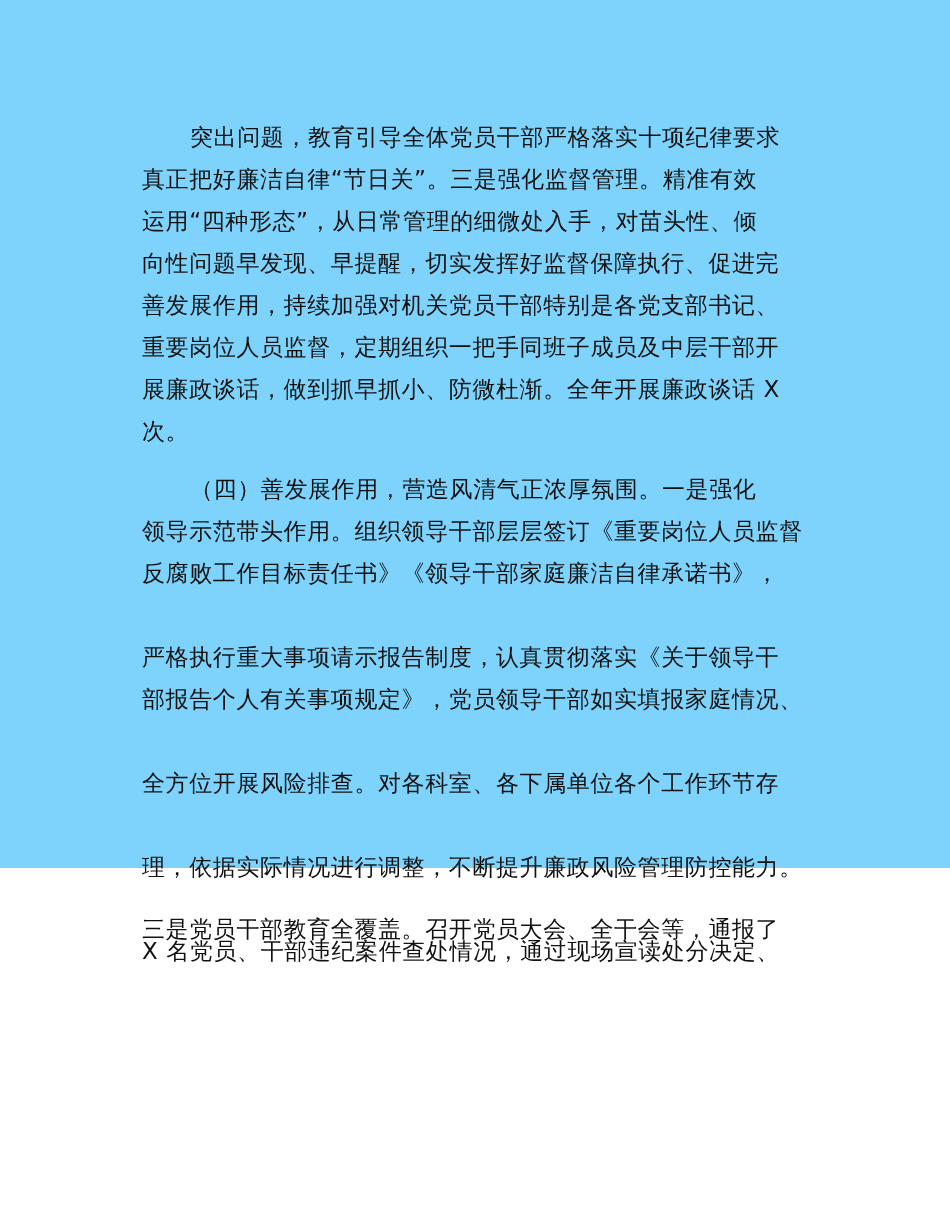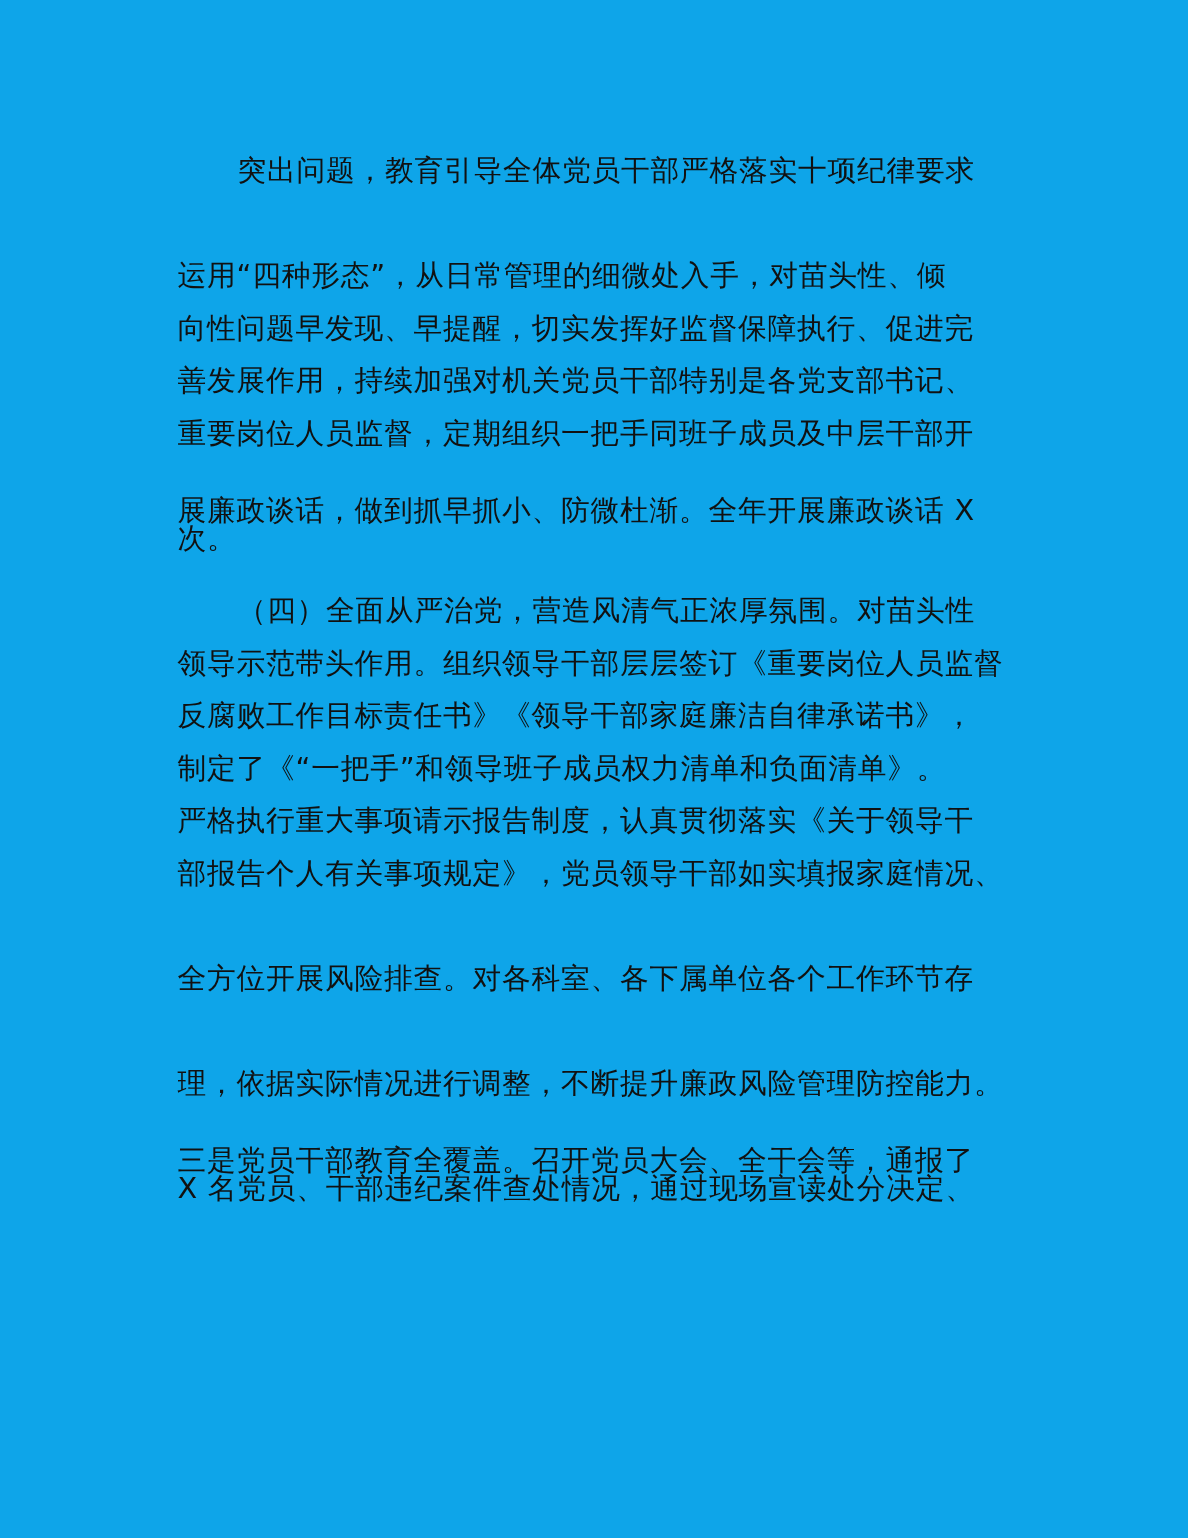--- a/index.html
+++ b/index.html
@@ -1,47 +1,47 @@
 <!DOCTYPE html>
 <html><head>
 <meta charset="utf-8">
 <style>
   html, body { margin: 0; padding: 0; background: #ffffff; }
   body { width: 950px; height: 1230px; position: relative; overflow: hidden; }
-  .page { position: absolute; left: 0; top: 0; width: 950px; height: 1230px; background: #0ea5e9; }
+  .page { position: absolute; left: 0; top: 0; width: 950px; height: 868px; background: #7dd3fc; }
   .line {
     position: absolute;
     left: 142px;
     width: 680px;
     height: 42px;
     font-family: "DejaVu Sans", "Liberation Sans", sans-serif;
     font-size: 23px;
     line-height: 42px;
     color: #111111;
     white-space: nowrap;
     letter-spacing: 0.6px;
   }
   .line.indent { left: 190px; }
 </style>
 </head>
 <body>
 
 <div class="page">
 
   <div class="line indent" style="top:116px">突出问题，教育引导全体党员干部严格落实十项纪律要求</div>
+  <div class="line" style="top:158px">真正把好廉洁自律“节日关”。三是强化监督管理。精准有效</div>
   <div class="line" style="top:200px">运用“四种形态”，从日常管理的细微处入手，对苗头性、倾</div>
   <div class="line" style="top:242px">向性问题早发现、早提醒，切实发挥好监督保障执行、促进完</div>
   <div class="line" style="top:284px">善发展作用，持续加强对机关党员干部特别是各党支部书记、</div>
   <div class="line" style="top:326px">重要岗位人员监督，定期组织一把手同班子成员及中层干部开</div>
-  <div class="line" style="top:388px">展廉政谈话，做到抓早抓小、防微杜渐。全年开展廉政谈话 X</div>
+  <div class="line" style="top:368px">展廉政谈话，做到抓早抓小、防微杜渐。全年开展廉政谈话 X</div>
   <div class="line" style="top:410px">次。</div>
 
-  <div class="line indent" style="top:468px">（四）全面从严治党，营造风清气正浓厚氛围。对苗头性</div>
+  <div class="line indent" style="top:468px">（四）善发展作用，营造风清气正浓厚氛围。一是强化</div>
   <div class="line" style="top:510px">领导示范带头作用。组织领导干部层层签订《重要岗位人员监督</div>
   <div class="line" style="top:552px">反腐败工作目标责任书》《领导干部家庭廉洁自律承诺书》，</div>
-  <div class="line" style="top:594px">制定了《“一把手”和领导班子成员权力清单和负面清单》。</div>
   <div class="line" style="top:636px">严格执行重大事项请示报告制度，认真贯彻落实《关于领导干</div>
   <div class="line" style="top:678px">部报告个人有关事项规定》，党员领导干部如实填报家庭情况、</div>
   <div class="line" style="top:762px">全方位开展风险排查。对各科室、各下属单位各个工作环节存</div>
   <div class="line" style="top:846px">理，依据实际情况进行调整，不断提升廉政风险管理防控能力。</div>
   <div class="line" style="top:908px">三是党员干部教育全覆盖。召开党员大会、全干会等，通报了</div>
   <div class="line" style="top:930px">X 名党员、干部违纪案件查处情况，通过现场宣读处分决定、</div>
 </div>
 
 </body></html>

